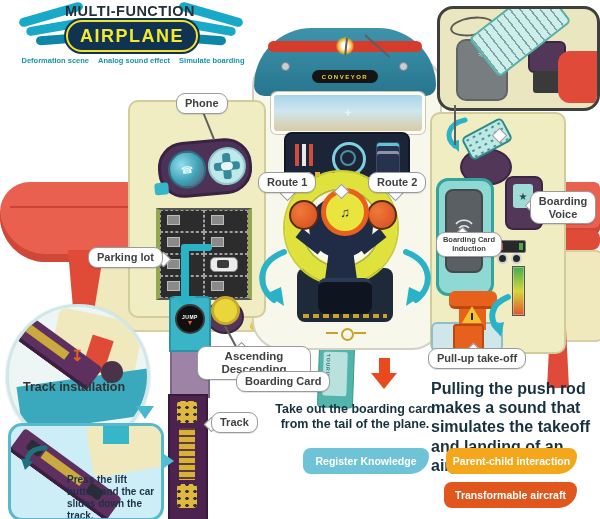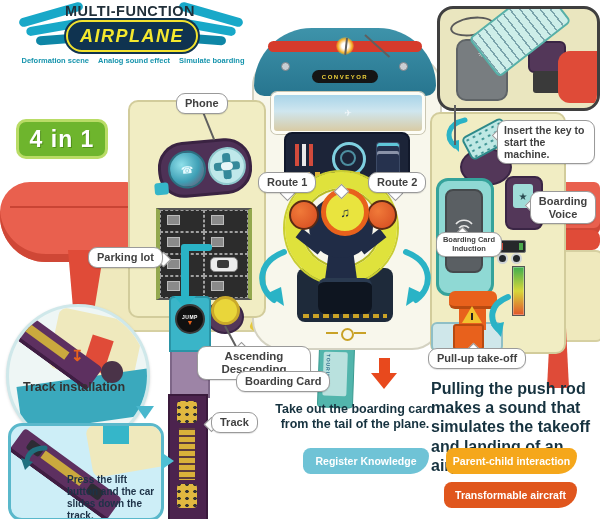--- a/index.html
+++ b/index.html
@@ -46,29 +46,28 @@
     <div class="wingbar" style="left:8px;top:17px;width:54px;transform:rotate(-10deg);"></div>
     <div class="wingbar" style="left:18px;top:29px;width:42px;transform:rotate(-4deg);background:#0e86a6;"></div>
   </div>
   <div class="abs" style="left:174px;top:6px;width:70px;height:46px;z-index:6;">
     <div class="wingbar" style="left:4px;top:4px;width:66px;transform:rotate(16deg);"></div>
     <div class="wingbar" style="left:8px;top:17px;width:54px;transform:rotate(10deg);"></div>
     <div class="wingbar" style="left:10px;top:29px;width:42px;transform:rotate(4deg);background:#0e86a6;"></div>
   </div>
   <div class="abs" style="left:60px;top:3px;width:140px;text-align:center;font-size:14.5px;font-weight:800;color:#22303a;letter-spacing:.5px;z-index:7;">MULTI-FUNCTION</div>
   <div class="abs" style="left:66px;top:20px;width:128px;height:28px;background:#0f3350;border:2px solid #f2e22e;border-radius:18px;box-shadow:0 0 0 2px #0f3350;z-index:7;display:flex;align-items:center;justify-content:center;">
-    <span style="color:#f5e92e;font-weight:800;font-size:18px;letter-spacing:1.5px;font-style:italic;">AIRPLANE</span>
+    <span style="color:#f5e92e;font-weight:800;font-size:18px;letter-spacing:1.5px;">AIRPLANE</span>
   </div>
   <div class="abs" style="left:18px;top:56px;width:230px;display:flex;justify-content:center;gap:9px;z-index:7;font-size:7.5px;font-weight:bold;color:#1694ad;">
     <span>Deformation scene</span>
     <span>Analog sound effect</span>
     <span>Simulate boarding</span>
   </div>
 
-  <div class="abs" style="left: 16px; top: 119px; width: 86px; height: 34px; border: 3px solid rgb(185, 220, 102); border-radius: 10px; color: rgb(255, 255, 255); font-size: 23px; font-weight: 800; display: flex; align-items: center; justify-content: center; letter-spacing: 1px; z-index: 25; text-shadow: rgb(78, 143, 23) 1px 1px 0px; background-color: rgb(110, 181, 45);">4 in 1</div>
 
   <div class="abs" style="left:0;top:182px;width:138px;height:80px;background:#e9604e;border-radius:30px 12px 12px 46px;z-index:2;box-shadow:inset 0 -8px 0 #cf4736;"></div>
   <div class="abs" style="left:10px;top:206px;width:120px;height:2px;background:#c94434;z-index:2;"></div>
   <div class="abs" style="left:92px;top:250px;width:170px;height:78px;background:#efe9bd;border-radius:12px;z-index:1;border:2px solid #d6d0a2;"></div>
   <div class="abs" style="left:68px;top:250px;width:36px;height:84px;background:#e04b38;clip-path:polygon(0 0,100% 0,62% 100%,20% 100%);z-index:2;"></div>
 
   <div class="abs" style="left:544px;top:182px;width:56px;height:52px;background:#e9604e;border-radius:12px 6px 6px 12px;z-index:2;box-shadow:inset 0 -6px 0 #cf4736;"></div>
   <div class="abs" style="left:524px;top:230px;width:76px;height:20px;background:#e04b38;border-radius:8px;z-index:3;"></div>
   <div class="abs" style="left:552px;top:250px;width:48px;height:88px;background:#efe9bd;border:2px solid #d6d0a2;border-radius:8px;z-index:1;"></div>
   <div class="abs" style="left:547px;top:322px;width:22px;height:66px;background:#df4b38;clip-path:polygon(15% 0,85% 0,100% 100%,0 100%);z-index:2;"></div>
@@ -273,21 +272,20 @@
   <div class="tail" style="left:282px;top:188px;"></div>
   <div class="bubble" style="left:258px;top:172px;">Route 1</div>
   <div class="tail" style="left:336px;top:186px;"></div>
   <div class="tail" style="left:390px;top:188px;"></div>
   <div class="bubble" style="left:368px;top:172px;">Route 2</div>
 
   <div class="tail" style="left:158px;top:254px;"></div>
   <div class="bubble" style="left:88px;top:247px;">Parking lot</div>
 
   <div class="tail" style="left:494px;top:130px;"></div>
-  <div class="bubble" style="left:497px;top:120px;width:84px;font-size:10.5px;text-align:left;padding:3px 6px;">Insert the key to start the machine.</div>
 
   <div class="tail" style="left:527px;top:200px;"></div>
   <div class="bubble" style="left:530px;top:191px;width:54px;padding:3px 5px;">Boarding Voice</div>
 
   <div class="tail" style="left:457px;top:229px;"></div>
   <div class="bubble" style="left:436px;top:232px;width:56px;font-size:7.5px;padding:3px 4px;">Boarding Card Induction</div>
 
   <div class="tail" style="left:236px;top:344px;"></div>
   <div class="bubble" style="left:197px;top:346px;width:96px;font-size:11.5px;">Ascending Descending</div>
 

